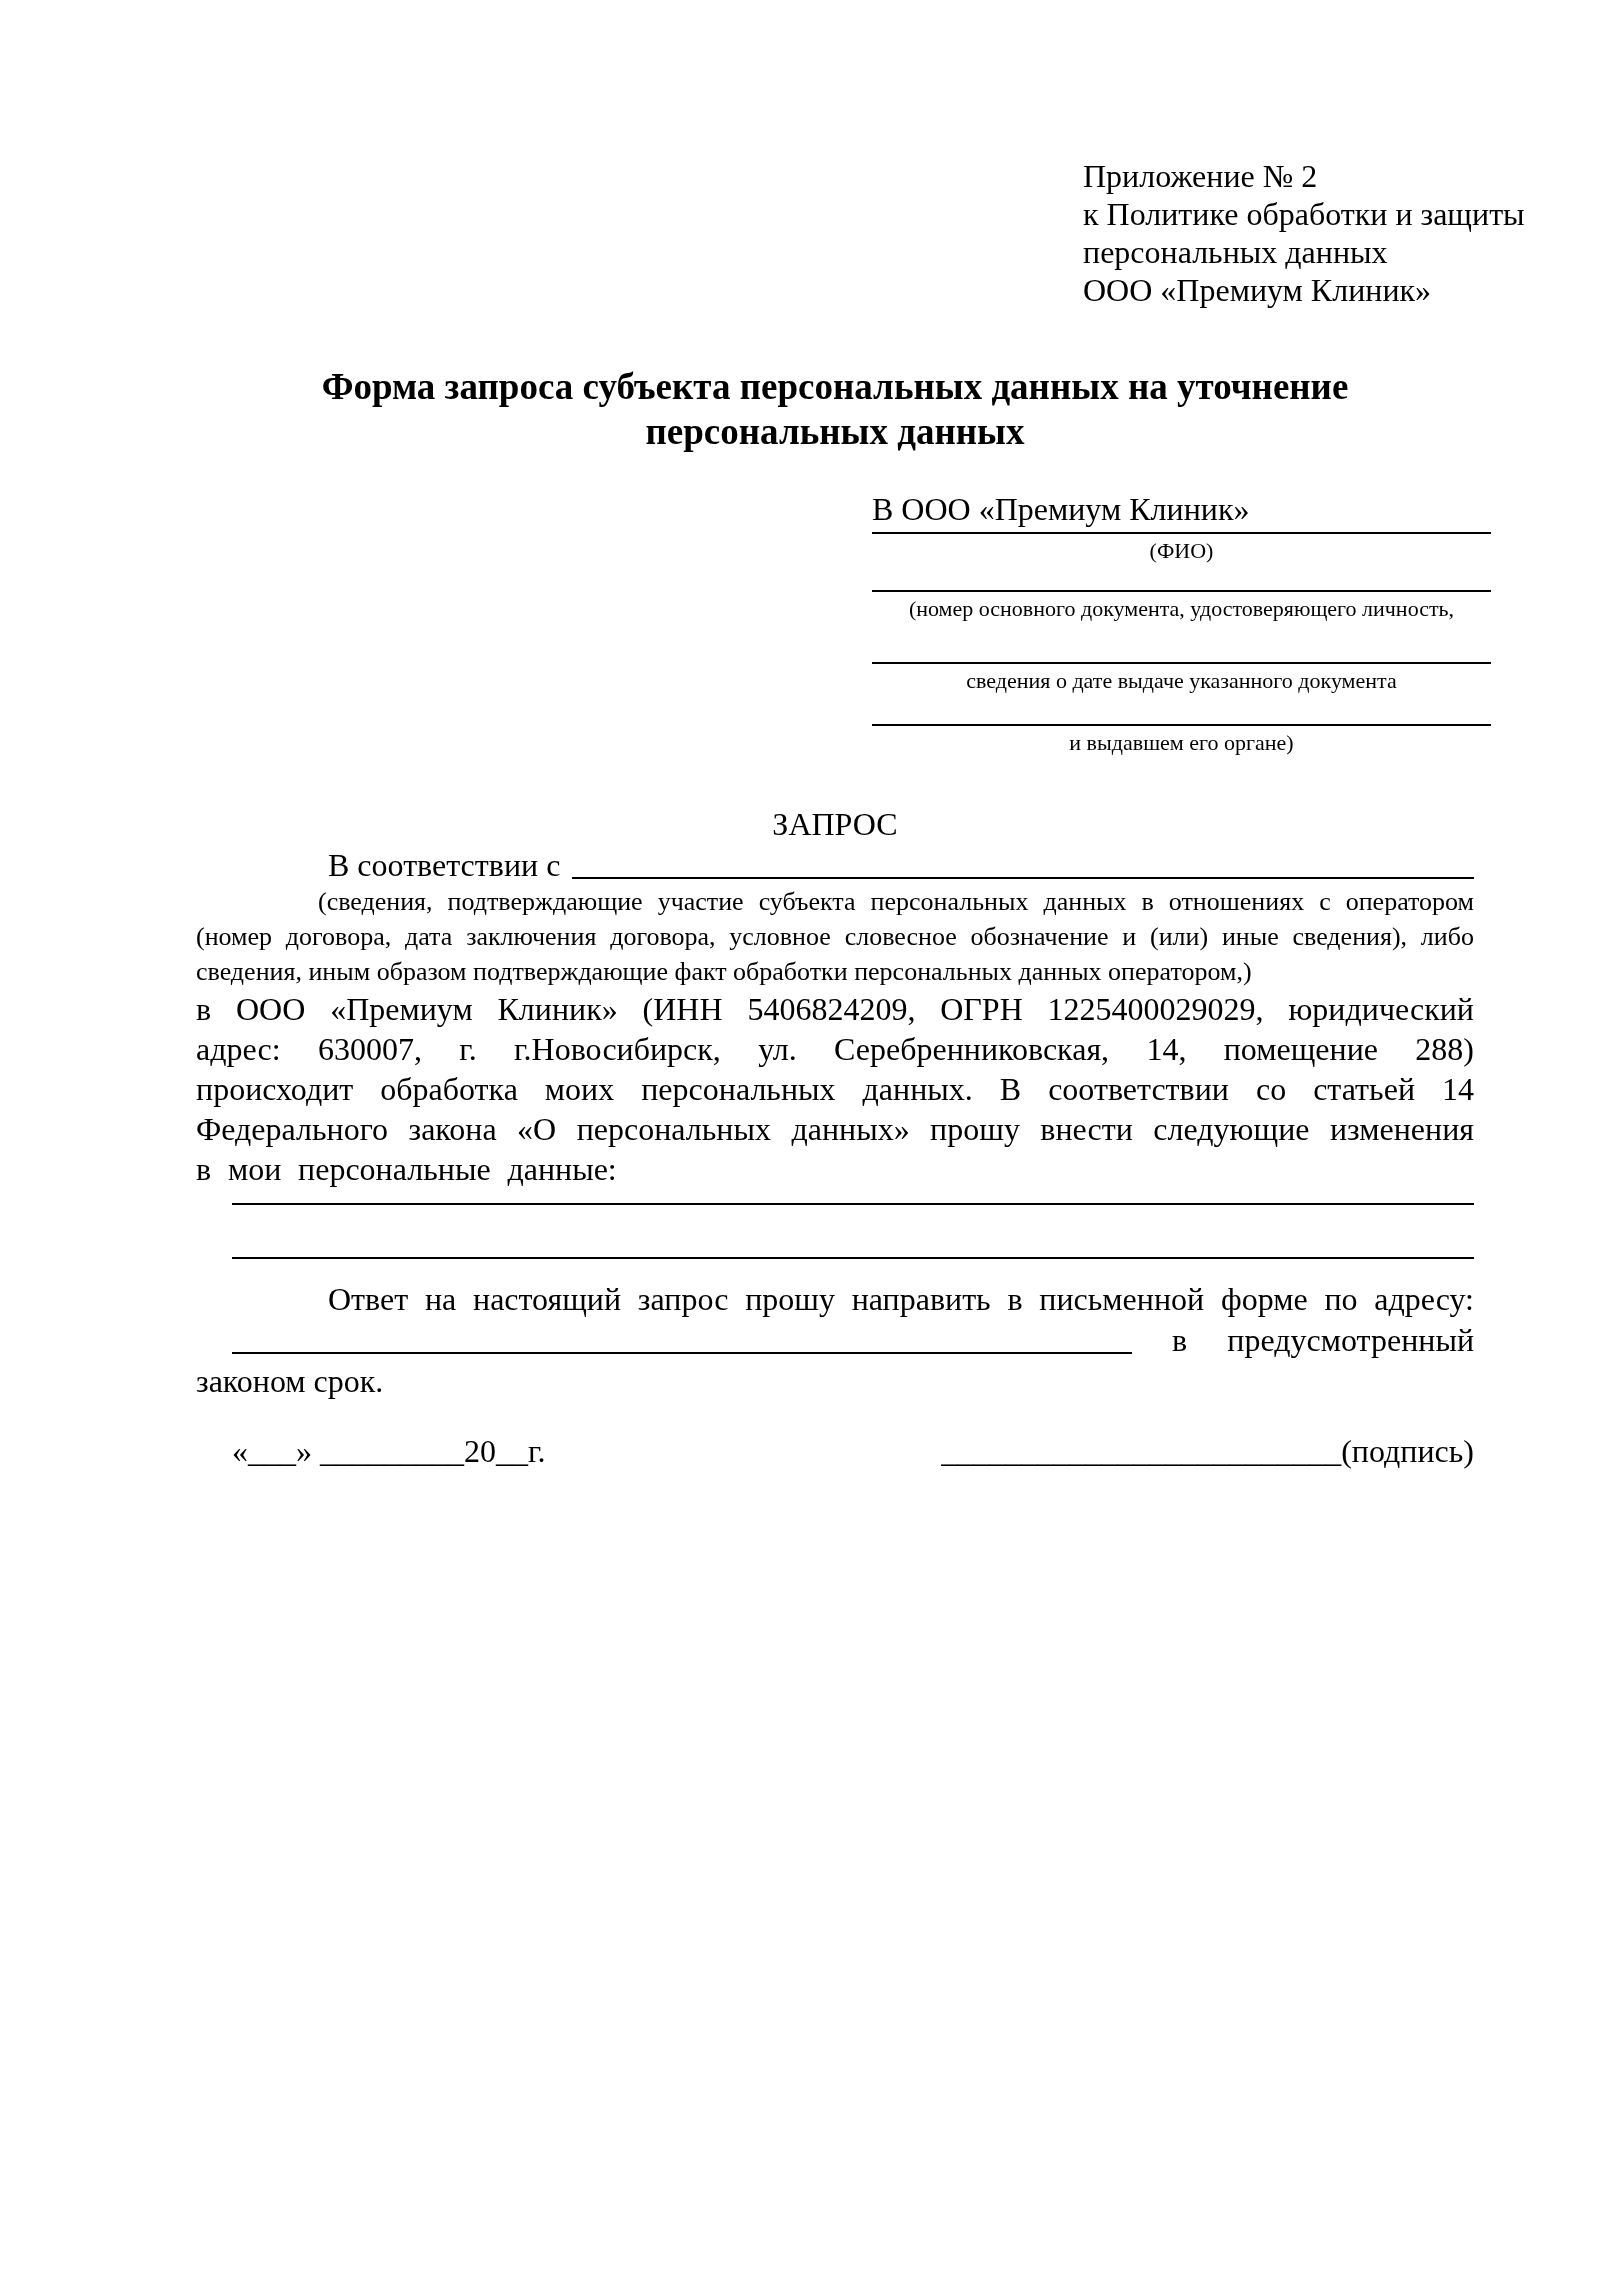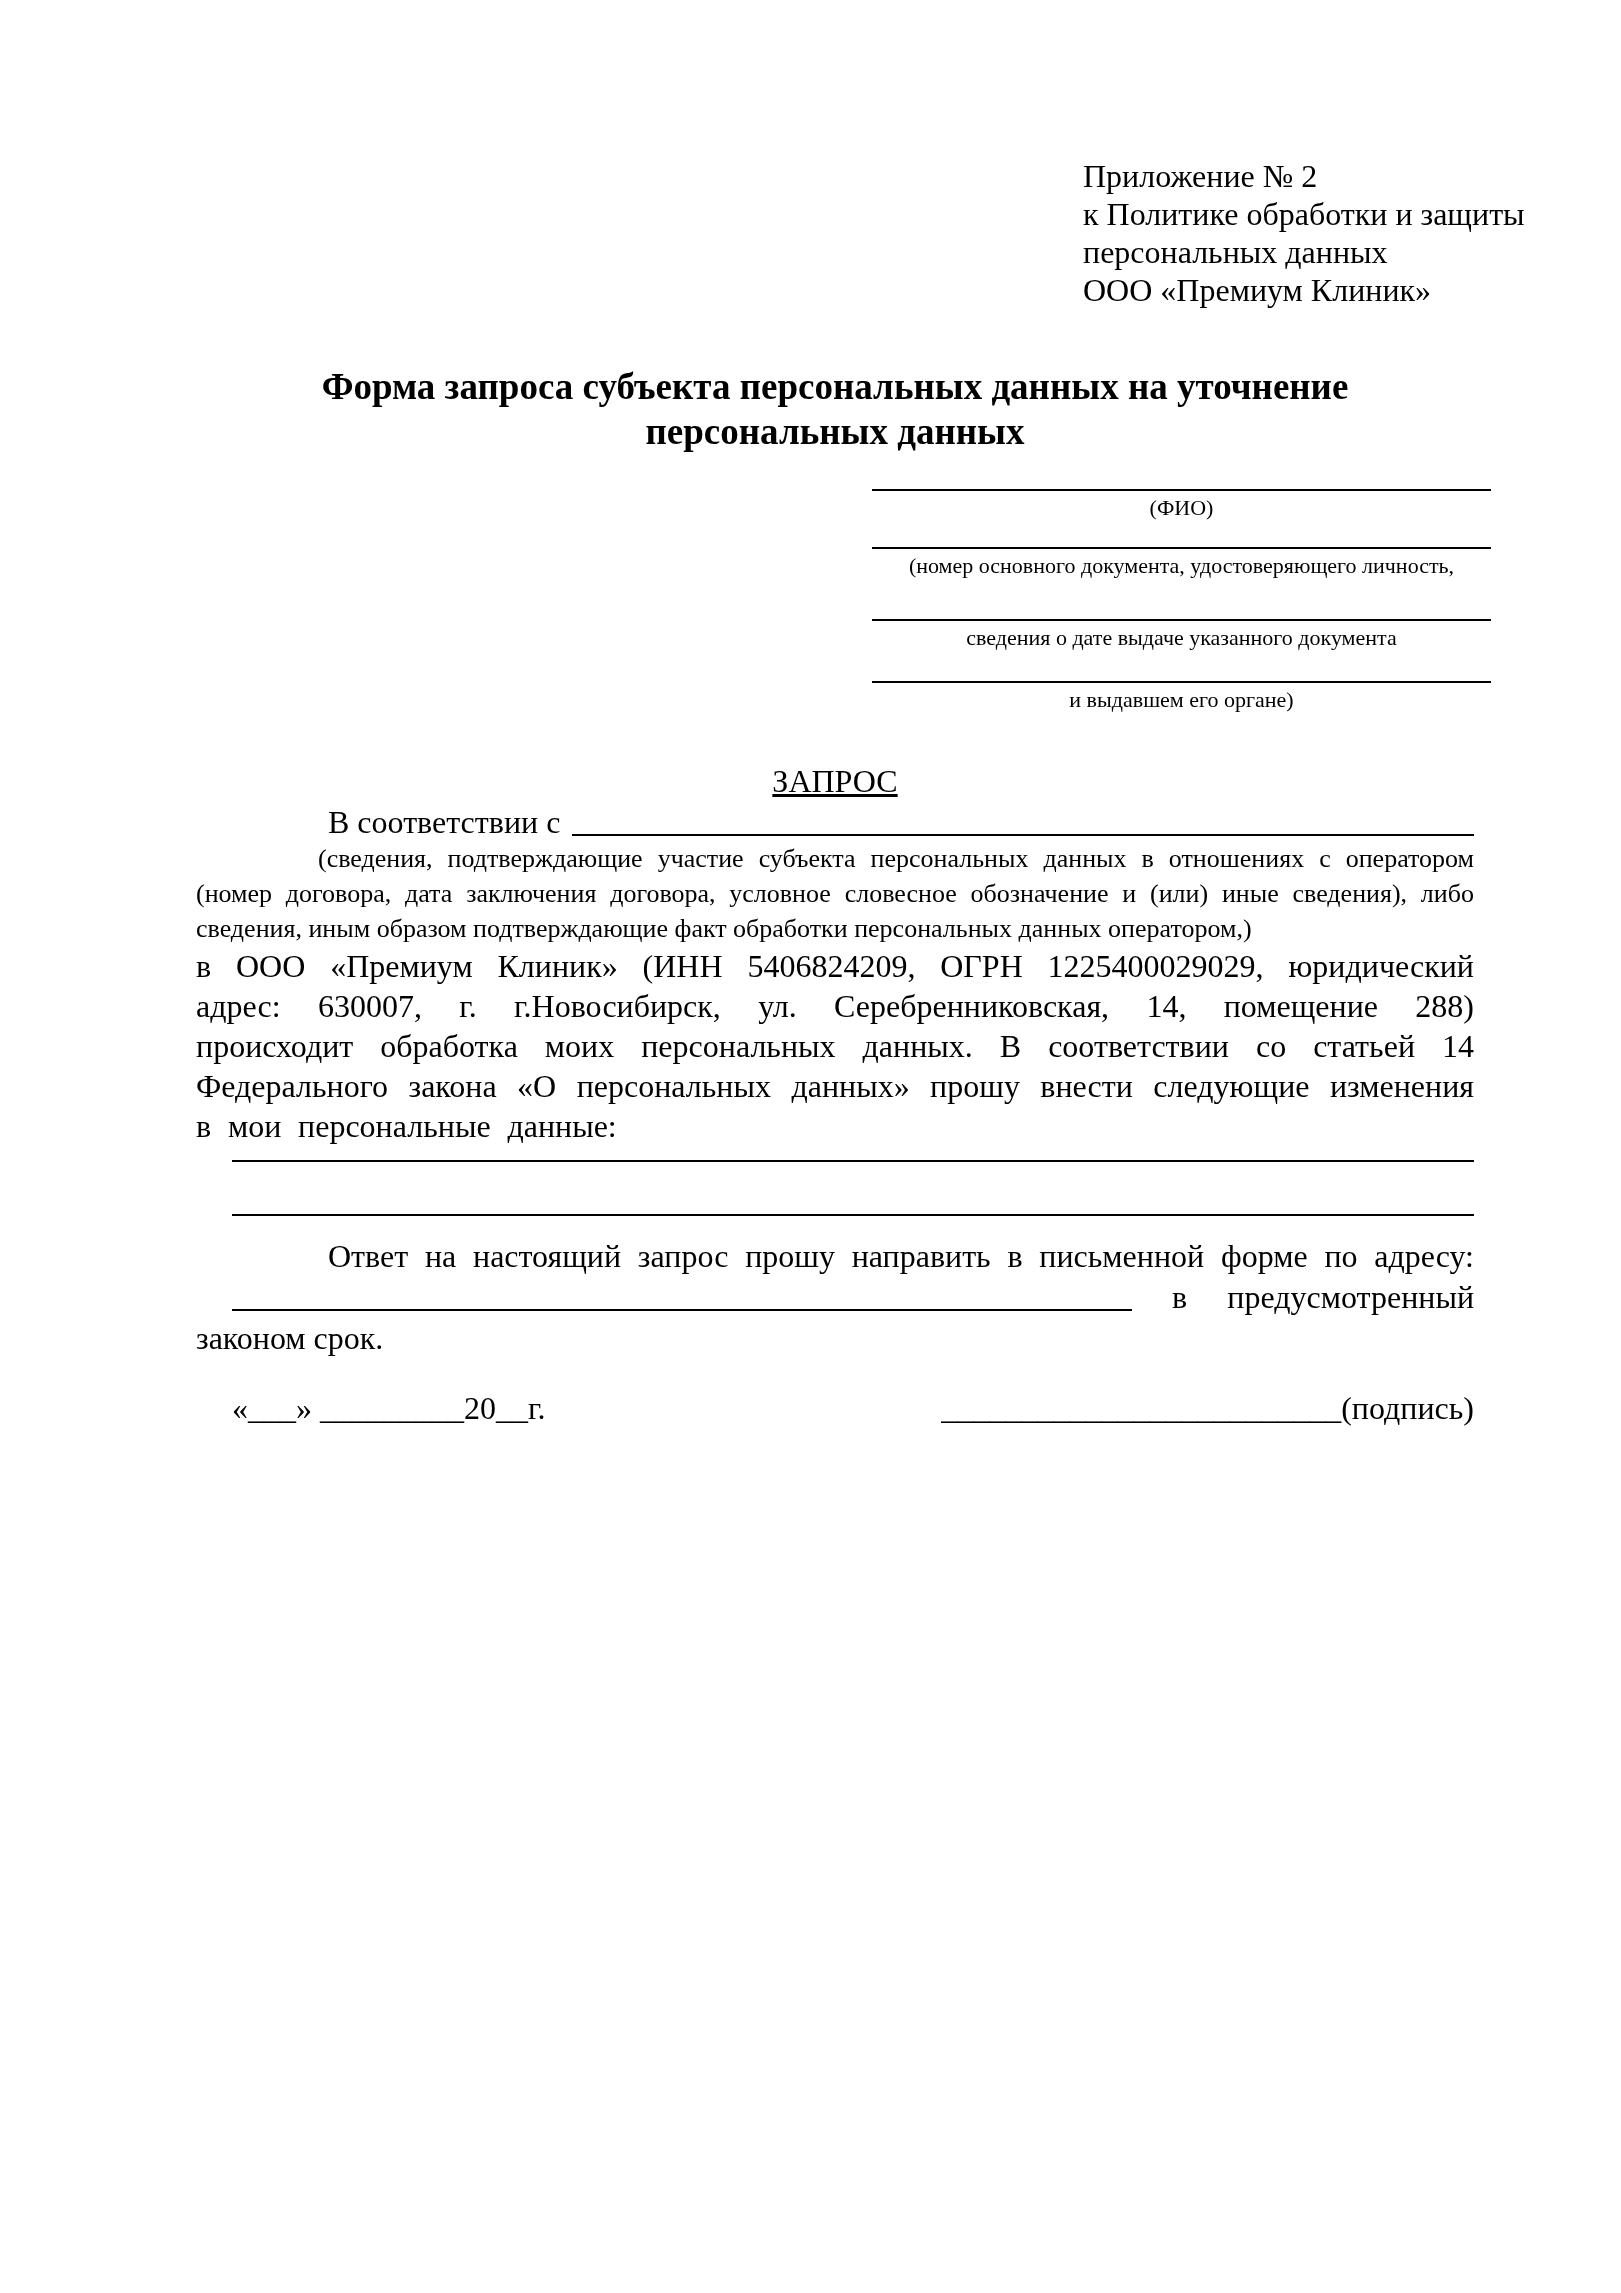--- a/index.html
+++ b/index.html
@@ -39,21 +39,21 @@
   .f3 .fill { margin-top: 37px; }
   .f4 .fill { margin-top: 27.4px; }
   .cap {
     text-align: center;
     font-size: 22px;
     line-height: 33px;
     white-space: nowrap;
   }
 
   
-  .req-heading { margin-top: 45px; text-align: center; line-height: 41px; text-decoration: underline; }
+  .req-heading { margin-top: 45px; text-align: center; line-height: 41px; }
 
   .intro-row { display: flex; line-height: 41px; }
   .intro-label { padding-left: 132px; padding-right: 11.8px; white-space: nowrap; }
   .intro-fill { flex: 1; border-bottom: 2.9px solid #000; margin-bottom: 6.9px; }
 
   .note {
     margin-top: -2px;
     font-size: 26px;
     line-height: 35px;
     text-align: justify;
@@ -111,20 +111,21 @@
   <div class="appendix">
     <div>Приложение № 2</div>
     <div>к Политике обработки и защиты</div>
     <div>персональных данных</div>
     <div>ООО «Премиум Клиник»</div>
   </div>
 
   <div class="title">Форма запроса субъекта персональных данных на уточнение персональных данных</div>
 
   <div class="addressee">
+    <div class="addr-to">В ООО «Премиум Клиник»</div>
 
     <div class="field f1">
       <div class="fill"></div>
       <div class="cap">(ФИО)</div>
     </div>
 
     <div class="field f2">
       <div class="fill"></div>
       <div class="cap">(номер основного документа, удостоверяющего личность,</div>
     </div>

